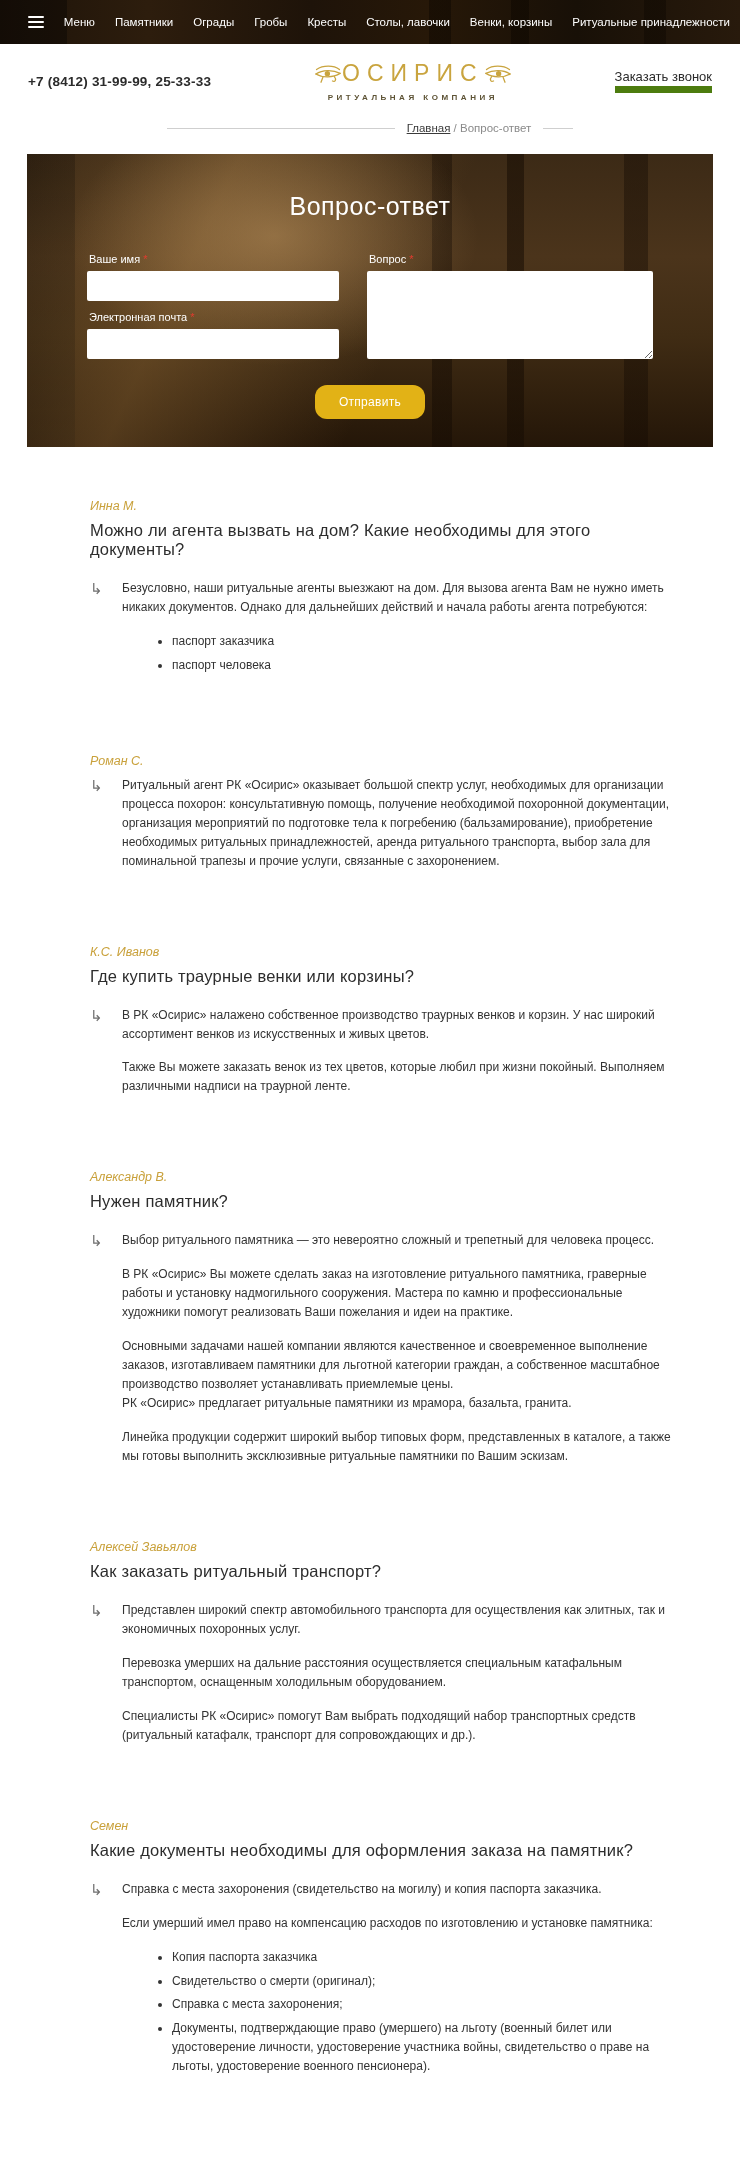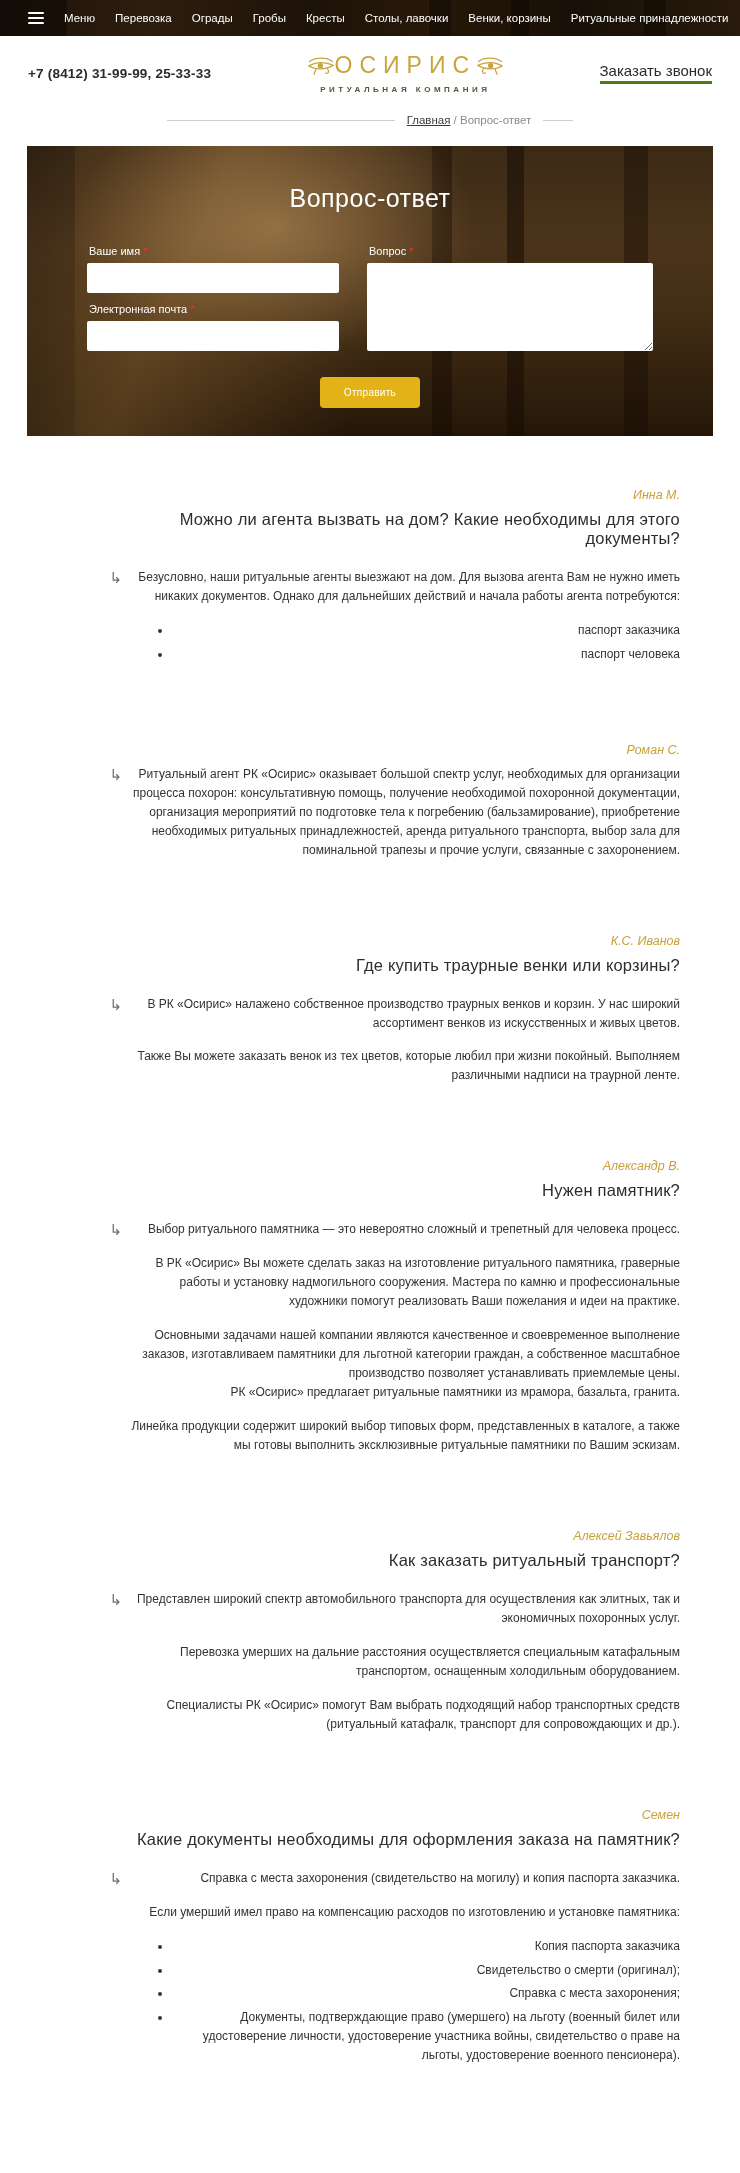--- a/index.html
+++ b/index.html
@@ -6,21 +6,21 @@
   html,body { margin:0; padding:0; background:#fff; }
   body {
     width:740px; margin:0 auto;
     font-family:"Liberation Sans", sans-serif;
     color:#333; -webkit-font-smoothing:antialiased;
   }
   a { text-decoration:none; color:inherit; }
 
   
   .topnav {
-    height:36px; display:flex; align-items:center; gap:20px;
+    height:44px; display:flex; align-items:center; gap:20px;
     padding:0 10px 0 28px; font-size:11.5px; color:#fff;
     background:
       linear-gradient(90deg, rgba(0,0,0,.35) 0 9%, rgba(0,0,0,0) 9% 58%, rgba(10,5,0,.45) 58% 61%, rgba(0,0,0,0) 61% 69%, rgba(12,6,0,.5) 69% 71.5%, rgba(0,0,0,0) 71.5% 87%, rgba(10,5,0,.4) 87% 90%, rgba(0,0,0,0) 90%),
       linear-gradient(90deg,#1d1309 0%,#2d1d0d 20%,#1e1309 42%,#271808 58%,#181007 78%,#281a0c 100%);
   }
   .burger { display:inline-flex; flex-direction:column; gap:3px; width:16px; cursor:pointer; }
   .burger i { display:block; height:2px; background:#fff; border-radius:1px; }
   .topnav a { color:#fff; white-space:nowrap; }
 
   
@@ -28,21 +28,21 @@
     display:flex; align-items:center; justify-content:space-between;
     padding:16px 28px 6px 28px;
   }
   .hdr-phone { font-size:13.5px; font-weight:600; color:#2b2b2b; letter-spacing:.2px;text-align:center; }
   .logo { text-align:center; cursor:pointer; }
   .logo-row { display:flex; align-items:center; justify-content:center; gap:0; }
   .logo-title { font-size:23px; letter-spacing:7px; color:#c9a43e; font-weight:400; }
   .logo-sub { margin-top:6px; font-size:8px; letter-spacing:3.5px; color:#5d5335; font-weight:700; }
   .eye { width:28px; height:20px; }
   .eye.flip { transform:scaleX(-1); }
-  .callback { font-size:15px; color:#2b2b2b; border-bottom:3px solid #4d7c0f; padding-bottom:2px; cursor:pointer; }
+  .callback { font-size:13px; color:#2b2b2b; border-bottom:7px solid #4d7c0f; padding-bottom:2px; cursor:pointer; }
 
   
   .crumbs {
     display:flex; align-items:center; justify-content:center;
     margin:14px 40px 20px 40px; font-size:11.5px; color:#8a8a8a;
   }
   .crumb-line { height:1px; background:#cfcfcf; }
   .crumb-line.left { width:228px; }
   .crumb-line.right { width:30px; }
   .crumbs .txt { padding:0 12px; white-space:nowrap; }
@@ -70,27 +70,27 @@
   .f-input {
     width:100%; height:30px; border:0; border-radius:2px; background:#fff;
     padding:0 8px; font-size:13px; font-family:"Liberation Sans",sans-serif;
   }
   .f-area {
     width:100%; height:88px; border:0; border-radius:2px; background:#fff;
     padding:6px 8px; font-size:13px; resize:vertical; font-family:"Liberation Sans",sans-serif;
   }
   .btn-row { text-align:center; margin-top:22px; }
   .submit-btn {
-    background:#e2b216; color:#fff; border:0; border-radius:4px;
-    font-size:10px; padding:10px 24px; cursor:pointer; letter-spacing:.3px;
+    background:#e2b216; color:#fff; border:0; border-radius:12px;
+    font-size:12px; padding:10px 24px; cursor:pointer; letter-spacing:.3px;
     font-family:"Liberation Sans",sans-serif;
   }
 
   
-  .qa-wrap { margin:52px 60px 0 90px;text-align:right; }
+  .qa-wrap { margin:52px 60px 0 90px; }
   .qa-item { margin-bottom:74px; }
   .qa-author { font-style:italic; color:#c9a13b; font-size:12.5px; margin-bottom:8px; }
   .qa-question { margin:0 0 20px 0; font-size:16.5px; font-weight:500; color:#2d2d2d; letter-spacing:.2px; }
   .qa-answer { display:flex; }
   .qa-arrow { flex:0 0 32px; color:#6f6f6f; font-size:15px; line-height:1.3; }
   .qa-body { flex:1; font-size:12px; line-height:1.58; color:#333; }
   .qa-body p { margin:0 0 15px 0; }
   .qa-body p:last-child { margin-bottom:0; }
   .qa-body ul { margin:2px 0 0 0; padding-left:50px; }
   .qa-body li { margin-bottom:5px; }
@@ -99,21 +99,21 @@
 <body>
 
 <nav class="topnav">
   <span class="burger">
       <i></i>
       <i></i>
       <i></i>
     </span>
   <a href="#">Меню</a>
   <span id="nav-items" style="display:flex;gap:20px;">
-      <a href="#">Перевозка</a>
+      <a href="#">Памятники</a>
       <a href="#">Ограды</a>
       <a href="#">Гробы</a>
       <a href="#">Кресты</a>
       <a href="#">Столы, лавочки</a>
       <a href="#">Венки, корзины</a>
       <a href="#">Ритуальные принадлежности</a>
     </span>
 </nav>
 
 <header class="header">

